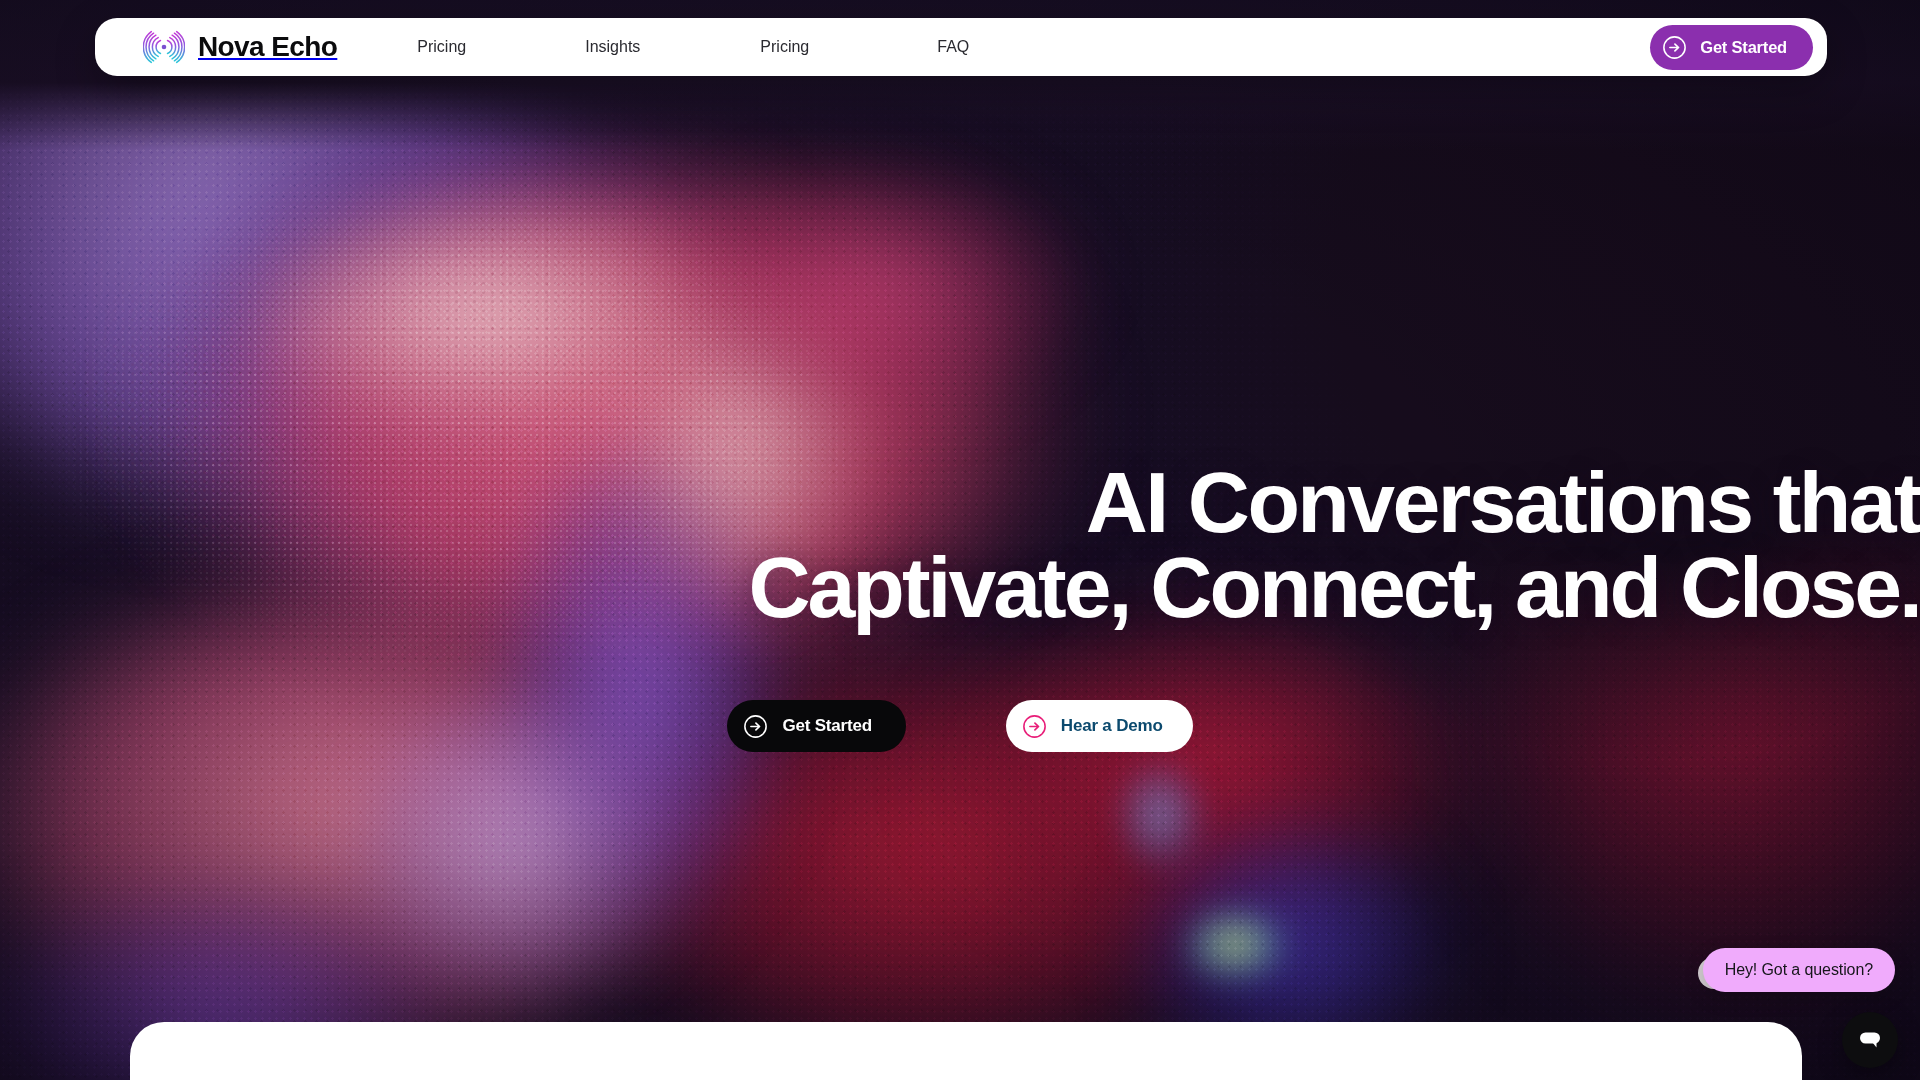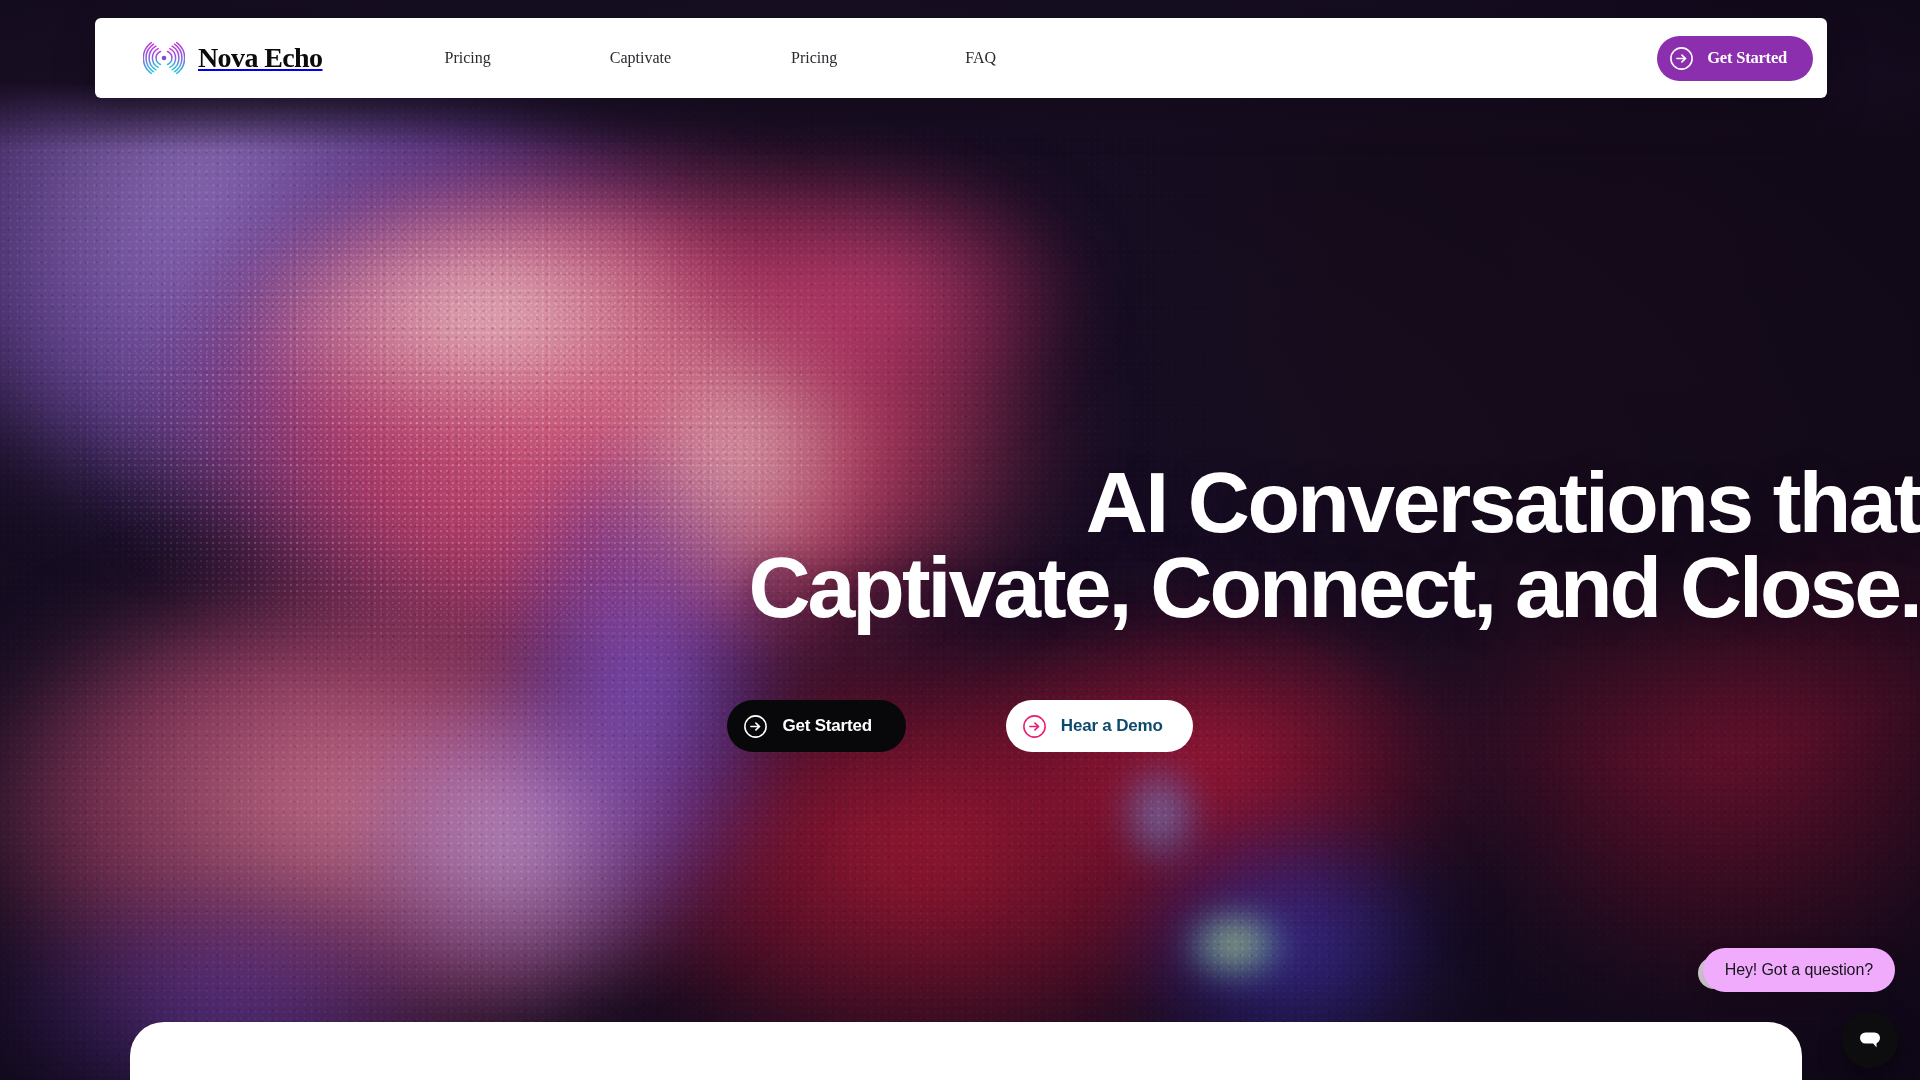--- a/index.html
+++ b/index.html
@@ -100,31 +100,30 @@
     -webkit-mask-image:radial-gradient(ellipse 46% 40% at 36% 40%, #000 0%, rgba(0,0,0,.7) 45%, rgba(0,0,0,0) 72%);
     mask-image:radial-gradient(ellipse 46% 40% at 36% 40%, #000 0%, rgba(0,0,0,.7) 45%, rgba(0,0,0,0) 72%);
   }
   .vignette {
     position:absolute; inset:0; z-index:7; pointer-events:none;
     background:radial-gradient(ellipse 85% 75% at 42% 48%, rgba(0,0,0,0) 38%, rgba(10,4,16,.35) 78%, rgba(8,3,14,.6) 100%);
   }
 
   
   .header {
-    position:absolute; left:95px; top:18px; width:1732px; height:80px;
-    background:#ffffff; border-radius:6px; z-index:30;
+    position:absolute; left:95px; top:18px; width:1732px; height:58px;
+    background:#ffffff; border-radius:22px; z-index:30;
     display:flex; align-items:center; padding:0 14px 0 48px;
     box-shadow:0 14px 40px rgba(0,0,0,.28);
-    font-family:Liberation Serif, serif;
   }
   .brand { display:flex; align-items:center; gap:13px; cursor:pointer; }
   .brand-mark { width:42px; height:34px; display:block; }
   .brand-name { font-size:28px; font-weight:700; color:#0b0b0d; letter-spacing:-.6px; }
 
-  .nav { display:flex; align-items:center; margin-left:118px; }
+  .nav { display:flex; align-items:center; margin-left:76px; }
   .nav-item {
     font-size:16px; color:#2a2a30; text-decoration:none; cursor:pointer;
     padding:6px 4px; white-space:nowrap;
   }
   .nav-item:nth-child(1){ margin-right:111px; }
   .nav-item:nth-child(2){ margin-right:112px; }
   .nav-item:nth-child(3){ margin-right:120px; }
 
   .header-cta {
     margin-left:auto;
@@ -238,21 +237,21 @@
           <path d="M31.4 3.2 A 16.4 16.4 0 0 1 31.4 30.8"></path>
           <path d="M33.7 1.6 A 18.9 18.9 0 0 1 33.7 32.4"></path>
         </g>
         <circle cx="21" cy="17" r="2.3" fill="#7B4FD0"></circle>
       </svg>
       <span class="brand-name">Nova Echo</span>
     </a>
 
     <nav class="nav">
       <a class="nav-item" href="#">Pricing</a>
-      <a class="nav-item" href="#">Captivate</a>
+      <a class="nav-item" href="#">Insights</a>
       <a class="nav-item" href="#">Pricing</a>
       <a class="nav-item" href="#">FAQ</a>
     </nav>
 
     <button class="header-cta">
       <svg class="arrow-circle" viewBox="0 0 24 24">
         <circle cx="12" cy="12" r="10.2" fill="none" stroke="#ffffff" stroke-width="1.5"></circle>
         <path d="M7.6 12 H15.6 M12.4 8.7 L15.9 12 L12.4 15.3" fill="none" stroke="#ffffff" stroke-width="1.6" stroke-linecap="round" stroke-linejoin="round"></path>
       </svg>
       <span>Get Started</span>

